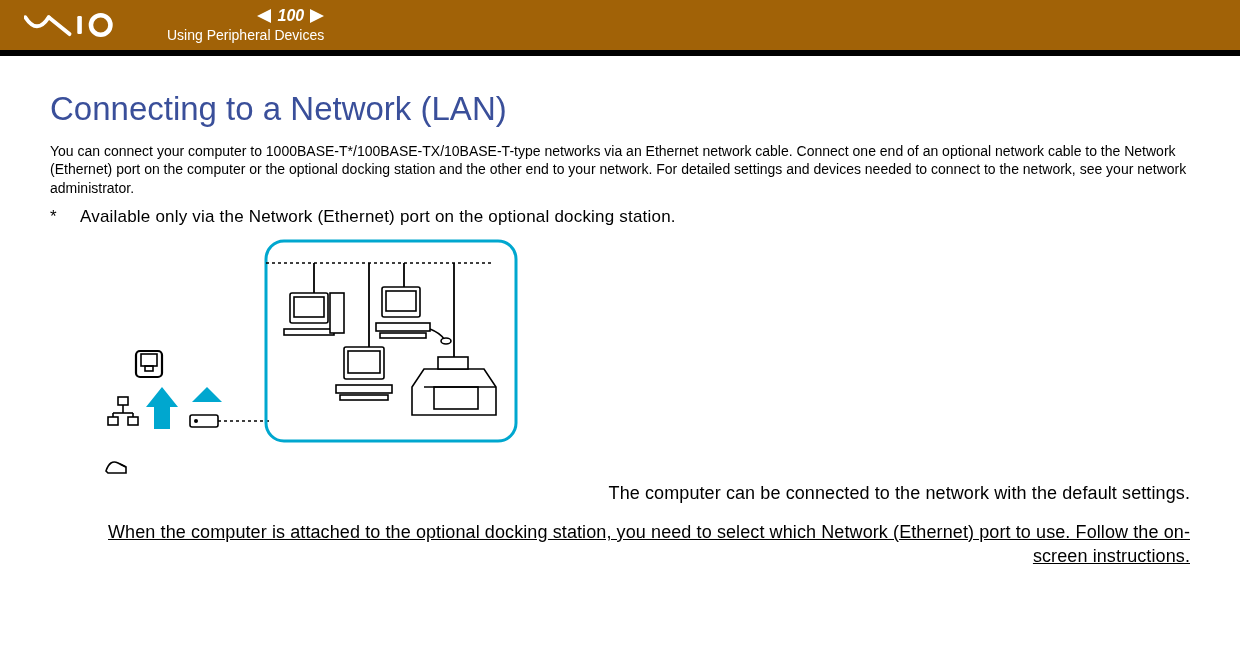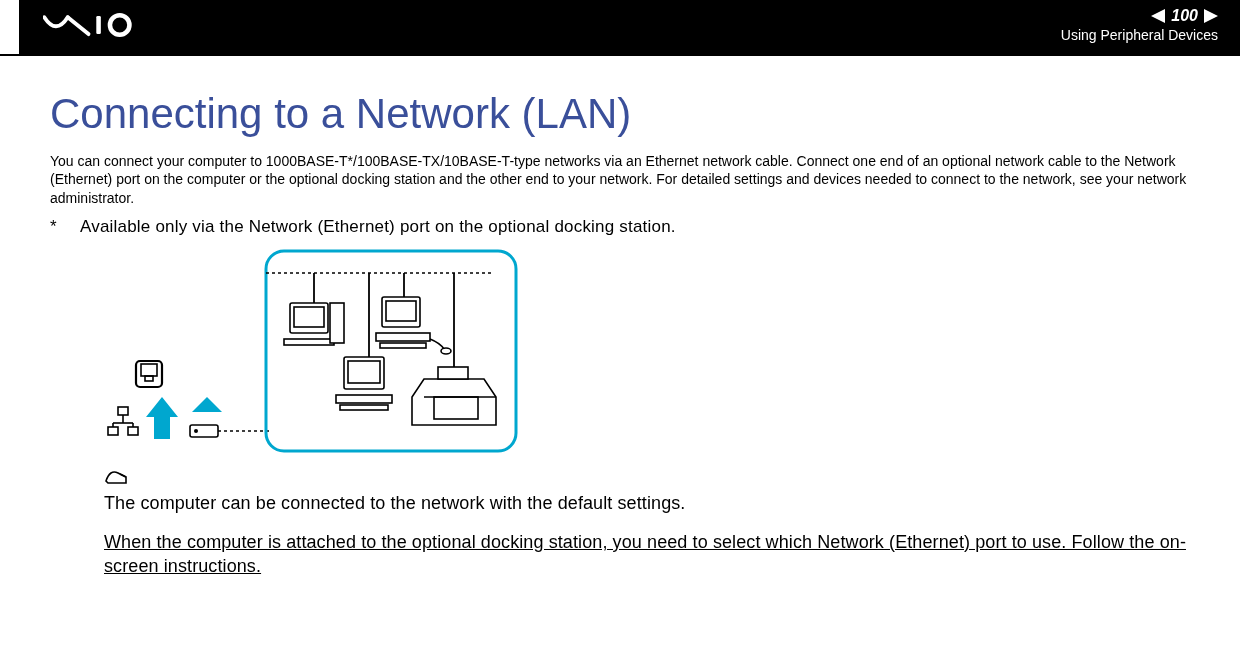--- a/index.html
+++ b/index.html
@@ -4,29 +4,27 @@
 <style>
   * { margin: 0; padding: 0; box-sizing: border-box; }
   body {
     width: 1240px;
     height: 664px;
     font-family: Arial, Helvetica, sans-serif;
     background: #fff;
     overflow: hidden;
   }
   .topbar {
-    background: #000000;
+    background: #a16207;
     color: #fff;
     height: 54px;
     border-bottom: 4px solid #000;
     display: flex;
     align-items: center;
-    justify-content: space-between;
     padding: 0 22px 0 24px;
-    margin-left: 19px;
   }
   .logo {
     height: 26px;
     display: flex;
     align-items: center;
   }
   .logo svg { height: 26px; width: auto; }
   .topright {
     text-align: right;
     color: #fff;
@@ -63,21 +61,21 @@
   .rule {
     height: 2px;
     background: #000;
   }
   .content {
     padding: 34px 50px 0 50px;
   }
   h1.heading {
     color: #3a4f9a;
     font-weight: normal;
-    font-size: 42px;
+    font-size: 33px;
     margin-bottom: 14px;
   }
   .bodytext {
     font-size: 14px;
     line-height: 1.32;
     color: #000;
     margin-bottom: 10px;
   }
   .footnote-line {
     font-size: 17px;
@@ -99,20 +97,21 @@
     display: inline-block;
     margin-left: 54px;
     margin-bottom: 2px;
   }
   .note-text {
     font-family: "Arial Narrow", Arial, sans-serif;
     font-size: 18px;
     margin-left: 54px;
     line-height: 1.35;
     letter-spacing: 0.1px;
+    text-align: right;
   }
   .note-text + .note-text { margin-top: 14px; text-decoration: underline; }
 </style>
 </head>
 <body>
 
 <div class="topbar">
   <div class="logo">
     <svg viewBox="0 0 220 40" fill="#fff" aria-hidden="true">
       <path d="M2 8 Q 20 36 38 8" stroke="#fff" stroke-width="6" fill="none" stroke-linecap="round"></path>

